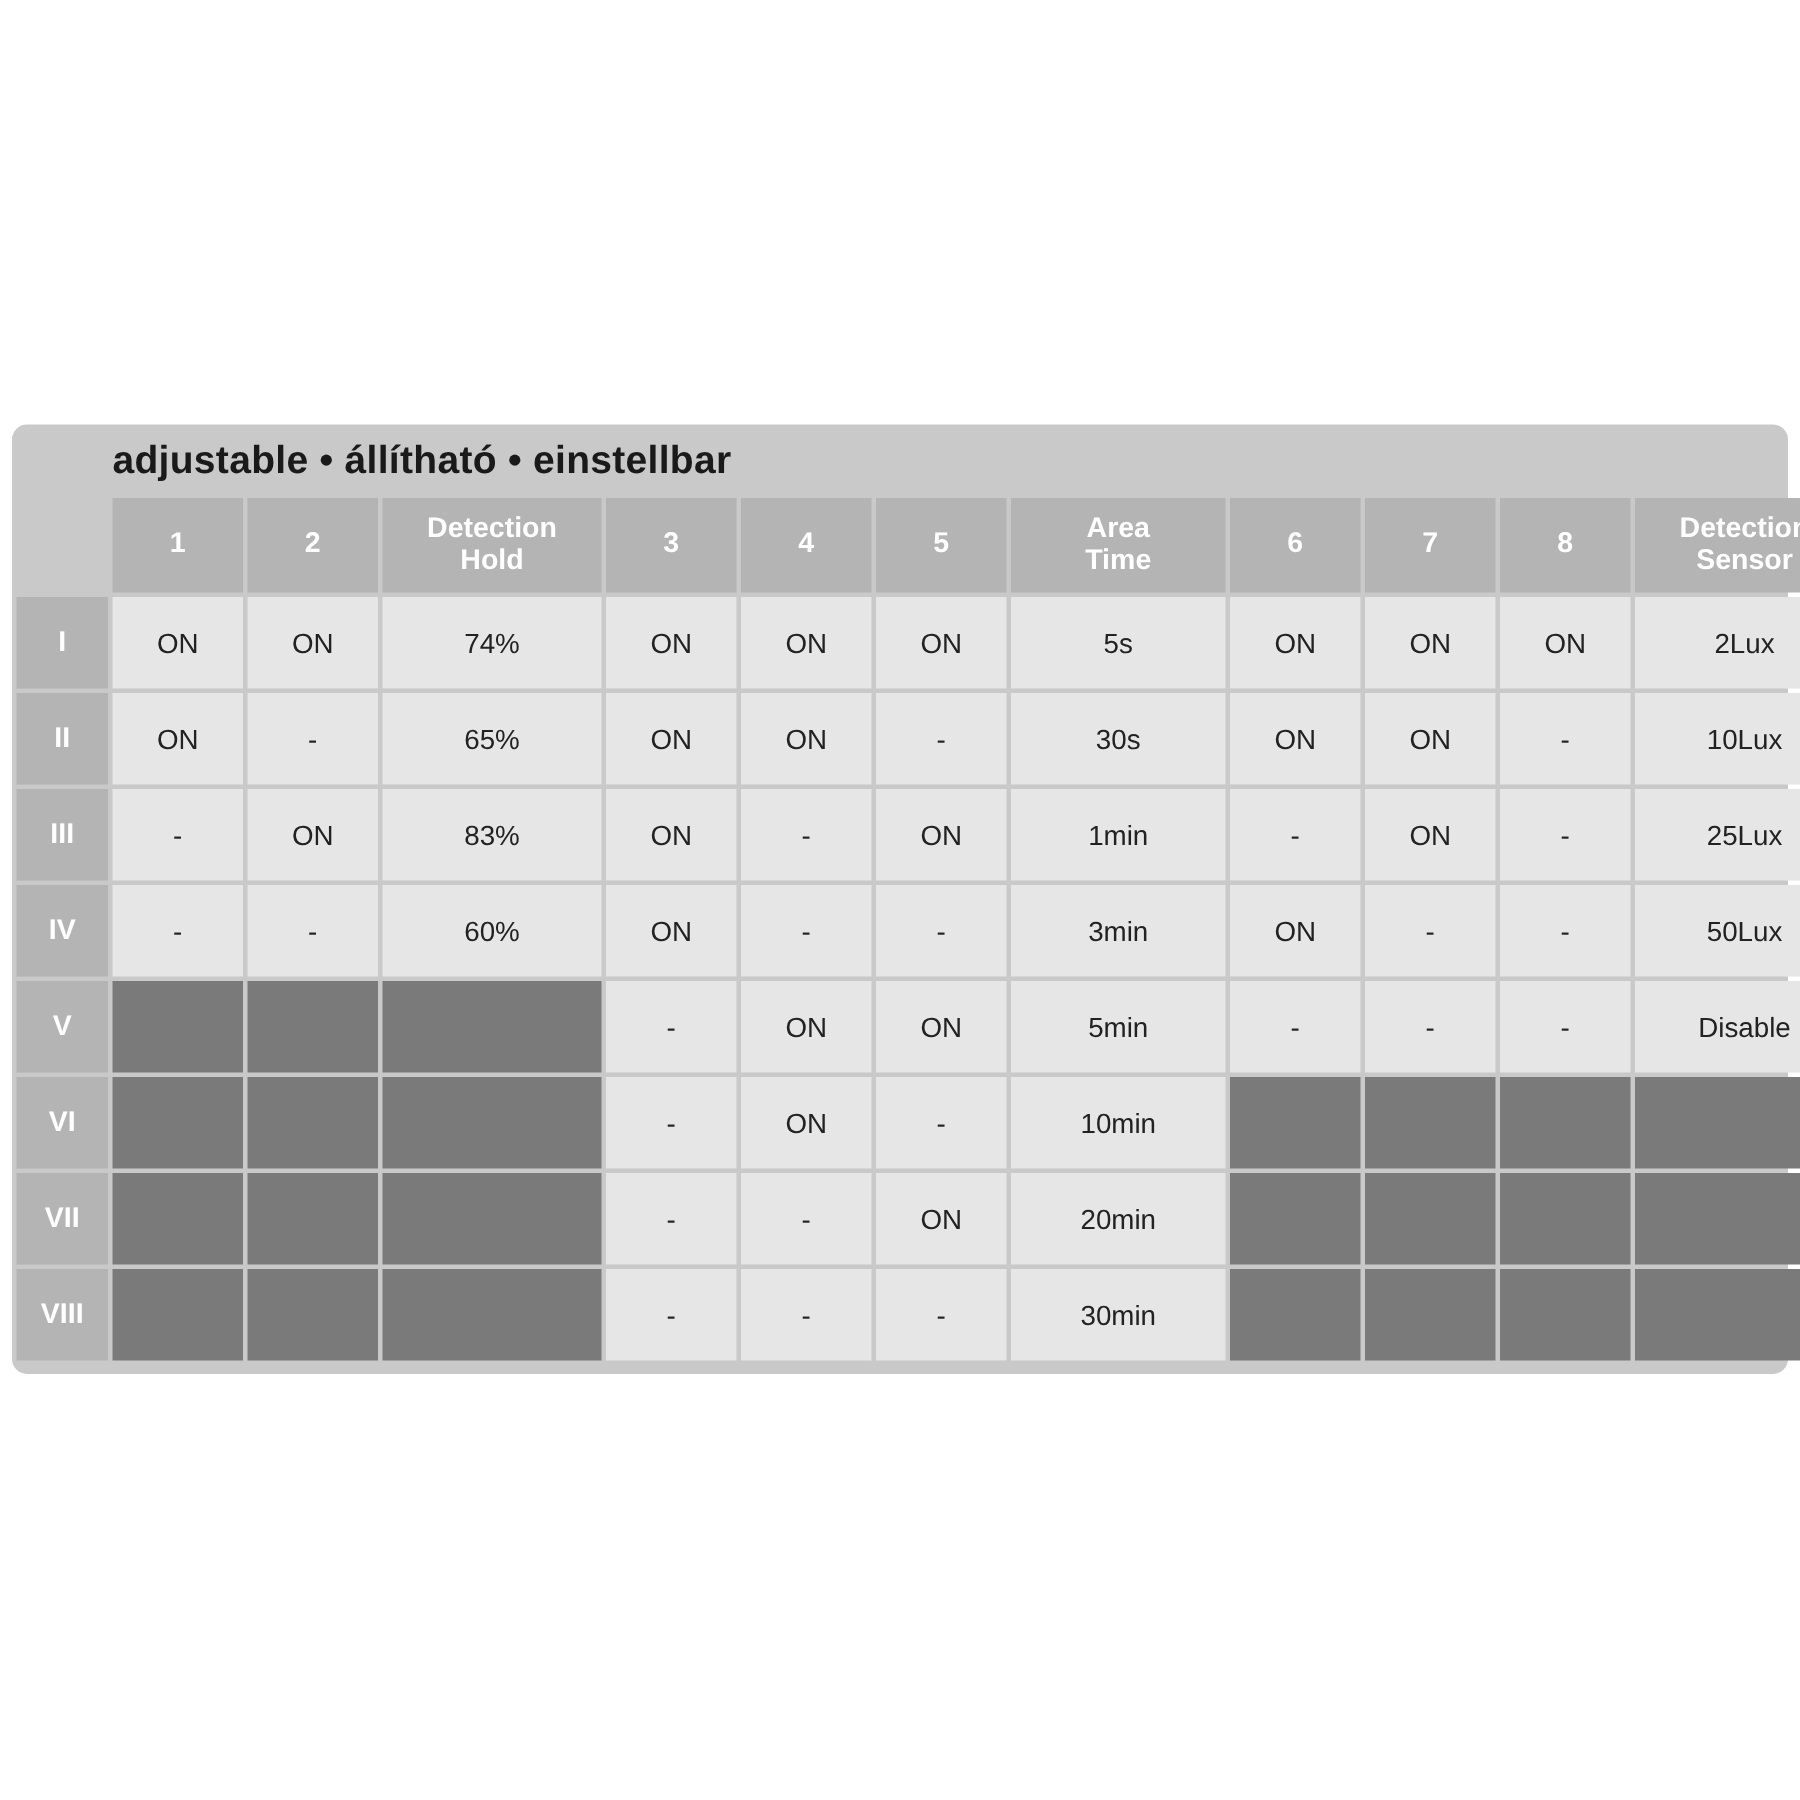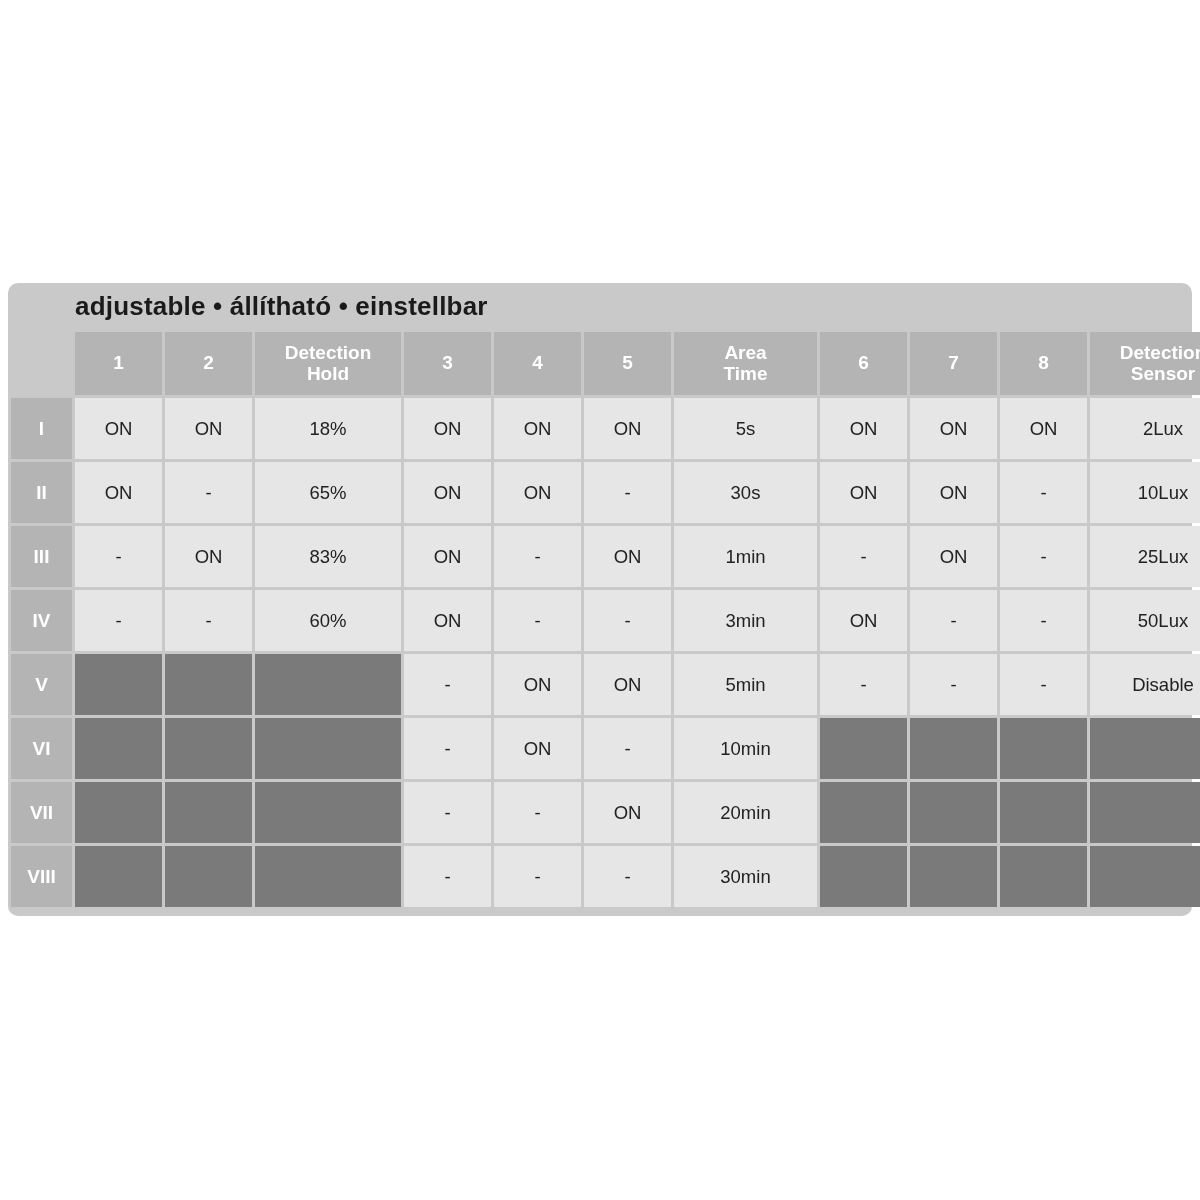--- a/index.html
+++ b/index.html
@@ -146,21 +146,21 @@
           <span>Sensor</span>
         </th>
       </tr>
     </thead>
     <tbody>
 
       <tr>
         <td class="roman">I</td>
         <td>ON</td>
         <td>ON</td>
-        <td>18%</td>
+        <td>74%</td>
         <td>ON</td>
         <td>ON</td>
         <td>ON</td>
         <td>5s</td>
         <td>ON</td>
         <td>ON</td>
         <td>ON</td>
         <td>2Lux</td>
       </tr>
 

